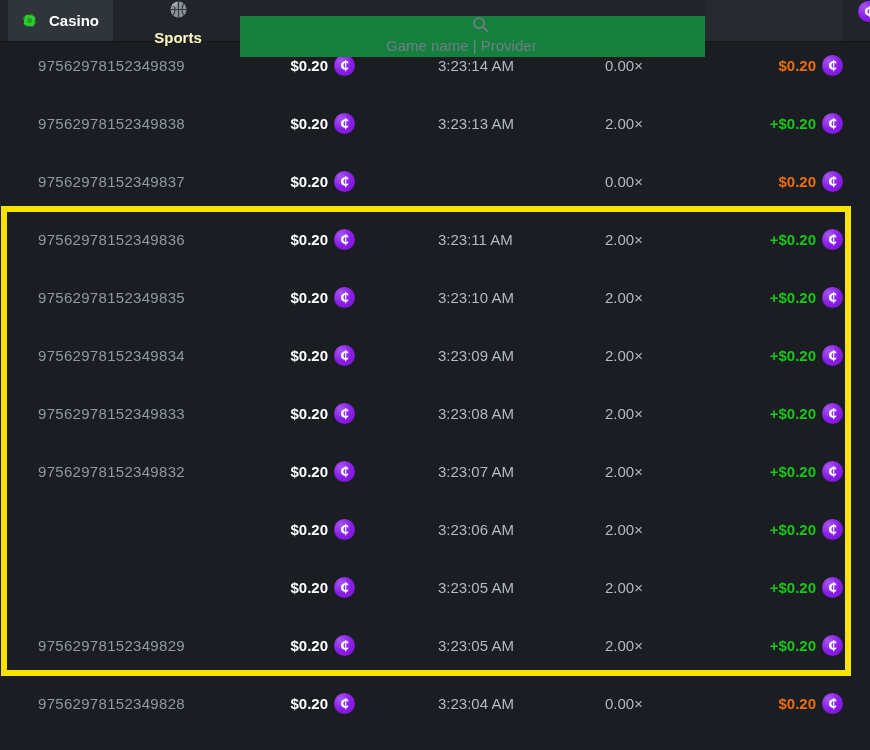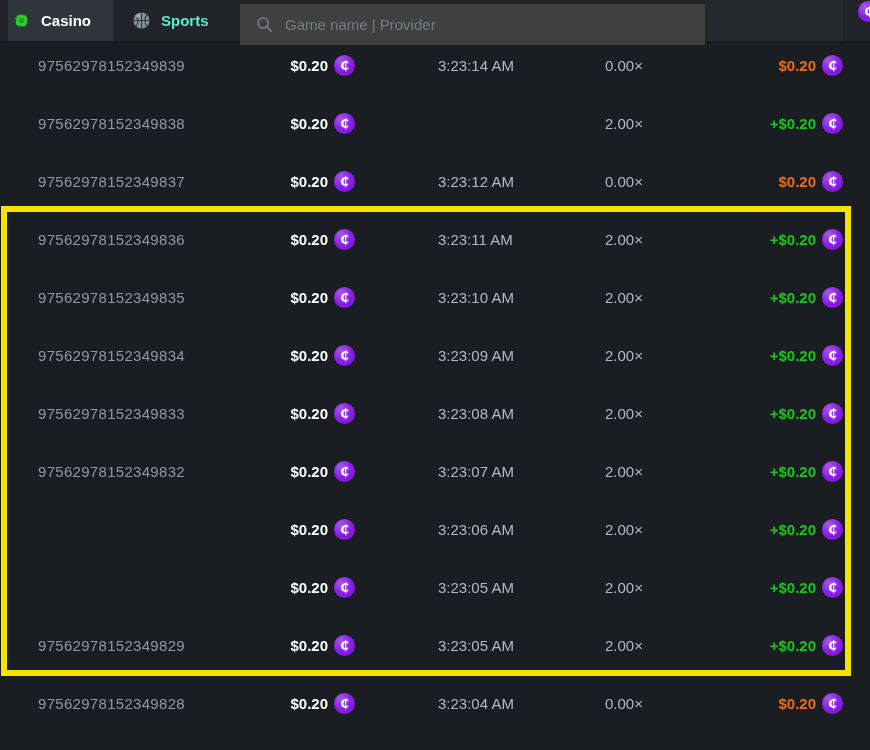--- a/index.html
+++ b/index.html
@@ -14,30 +14,30 @@
 
   
   .header{
     position:absolute;top:0;left:0;right:0;height:41px;
     background:#212529;z-index:5;border-bottom:1px solid #141619;
   }
   .tab{
     position:absolute;top:0;height:41px;
     display:flex;align-items:center;gap:10px;
     font-size:15px;font-weight:700;color:#ffffff;cursor:pointer;
-    padding:0 4px;box-sizing:border-box;
+    padding:0 12px;box-sizing:border-box;
   }
   .tab-casino{left:8px;width:105px;background:#30353b;}
-  .tab-sports{left:128px;width:100px;background:transparent;color:#5eead4;font-weight:600;}
+  .tab-sports{left:128px;width:100px;background:transparent;color:#fef9c3;font-weight:600;flex-direction:column;}
   .tab .ticon{display:flex;align-items:center;}
 
   .searchbar{
-    position:absolute;left:240px;top:4px;width:465px;height:41px;
-    background:#404040;display:flex;align-items:center;
-    padding:0 0 0 16px;box-sizing:border-box;
+    position:absolute;left:240px;top:16px;width:465px;height:41px;
+    background:#15803d;display:flex;align-items:center;
+    padding:0 0 0 16px;box-sizing:border-box;flex-direction:column;
   }
   .searchbar svg{flex:0 0 auto;}
   .searchbar input{
     flex:1;background:transparent;border:none;outline:none;
     color:#e8eaed;font-size:15px;margin-left:10px;
     font-family:"Liberation Sans","DejaVu Sans",sans-serif;
   }
   .searchbar input::placeholder{color:#747c86;}
   .header-panel{
     position:absolute;left:705px;top:0;width:138px;height:41px;
@@ -144,34 +144,34 @@
       <span class="coin">₵</span>
     </span>
   </div>
 
   <div class="row">
     <span class="cell c-id">97562978152349838</span>
     <span class="cell c-amt">
       <span class="amt-text">$0.20</span>
       <span class="coin">₵</span>
     </span>
+    <span class="cell c-time">3:23:13 AM</span>
     <span class="cell c-mult">2.00×</span>
     <span class="cell c-pay win">
       <span class="pay-text">+$0.20</span>
       <span class="coin">₵</span>
     </span>
   </div>
 
   <div class="row">
     <span class="cell c-id">97562978152349837</span>
     <span class="cell c-amt">
       <span class="amt-text">$0.20</span>
       <span class="coin">₵</span>
     </span>
-    <span class="cell c-time">3:23:12 AM</span>
     <span class="cell c-mult">0.00×</span>
     <span class="cell c-pay loss">
       <span class="pay-text">$0.20</span>
       <span class="coin">₵</span>
     </span>
   </div>
 
   <div class="row">
     <span class="cell c-id">97562978152349836</span>
     <span class="cell c-amt">

